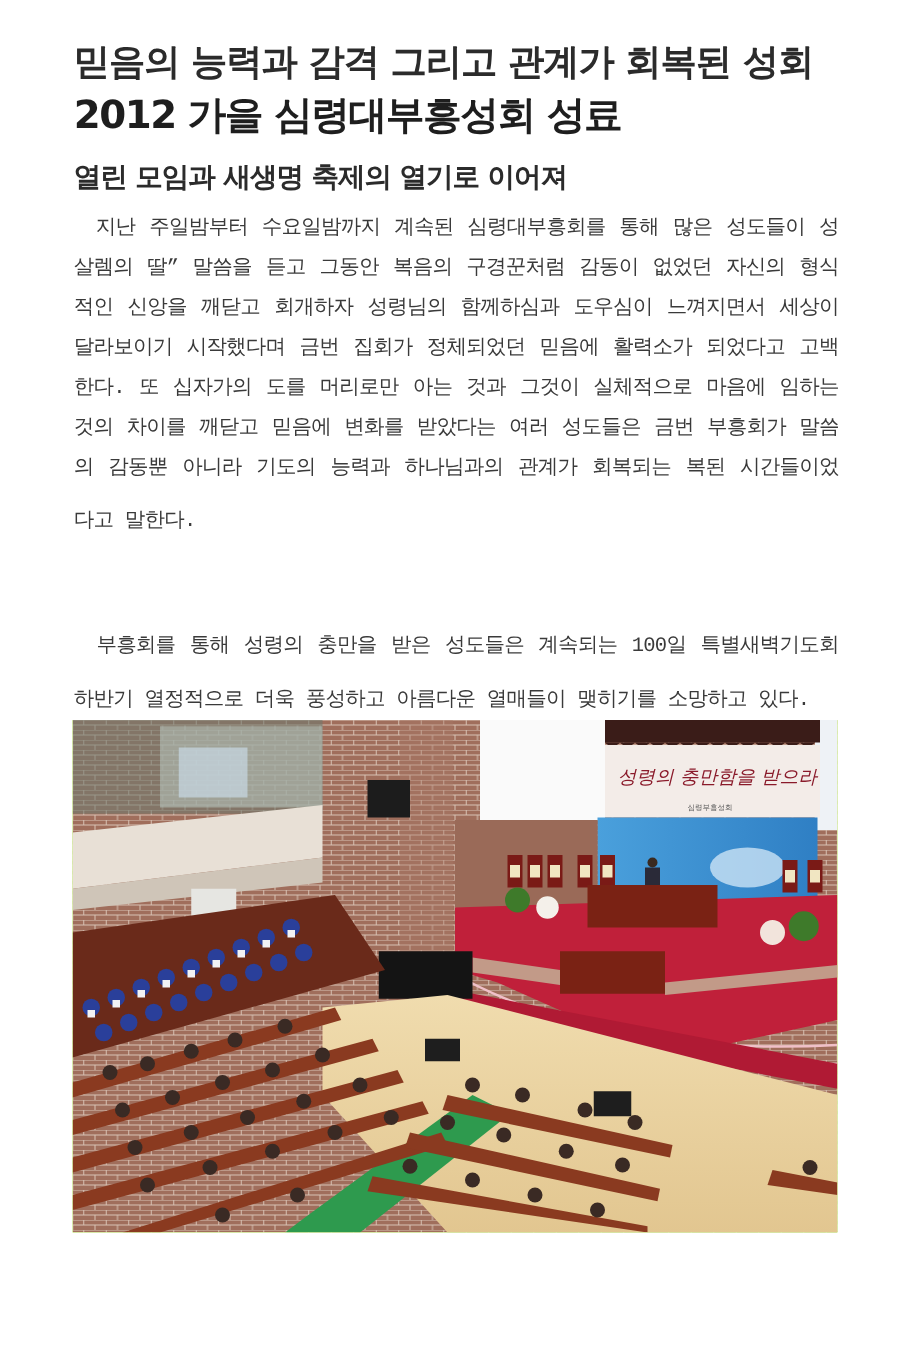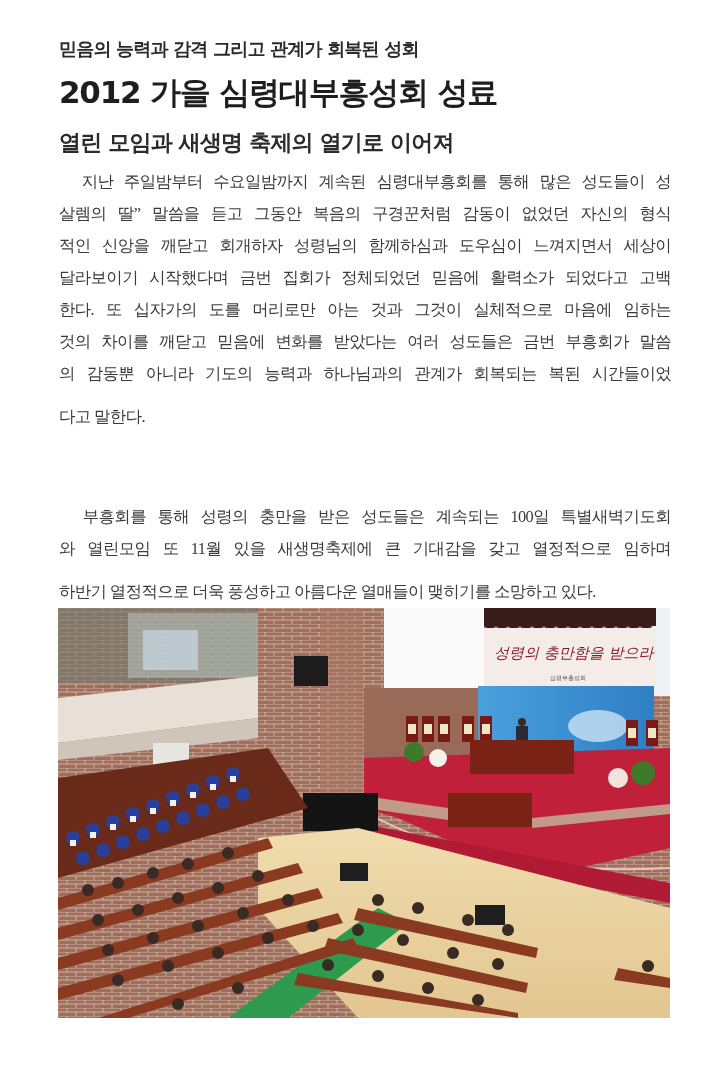--- a/index.html
+++ b/index.html
@@ -1,31 +1,31 @@
 <!DOCTYPE html>
 <html><head>
   <meta charset="utf-8">
   <style>
     html, body { margin: 0; padding: 0; background: #ffffff; }
     body { width: 723px; height: 1076px; position: relative; overflow: hidden;
            font-family: "DejaVu Sans", sans-serif; color: #2a2a2a; }
     .headline { position: absolute; left: 59px; top: 32px; width: 620px; }
-    .h-kicker { font-size: 18px; font-weight: bold; color: #2b2b2b; line-height: 34px; letter-spacing: -0.8px; white-space: nowrap; }
+    .h-kicker { font-size: 29px; font-weight: bold; color: #2b2b2b; line-height: 34px; letter-spacing: -0.8px; white-space: nowrap; }
     .h-main { font-size: 31px; font-weight: bold; color: #1e1e1e; line-height: 44px; letter-spacing: -1.2px; white-space: nowrap; margin-top: 4px; }
     .h-sub { font-size: 22px; font-weight: bold; color: #2b2b2b; line-height: 34px; letter-spacing: -0.8px; white-space: nowrap; margin-top: 12px; }
 
     .body-text { position: absolute; left: 59px; width: 612px;
-                 font-family: Liberation Serif, serif; font-size: 16.4px;
+                 font-family: Liberation Mono, monospace; font-size: 16.4px;
                  line-height: 32px; color: #3a3a3a; letter-spacing: -0.6px; }
     .body-text .line { display: block; white-space: nowrap; text-align: justify; text-align-last: justify; height: 32px; overflow: hidden; }
     .body-text .line.last { text-align-last: left; margin-top: 11px; }
     .p1 { top: 166px; }
     .p2 { top: 501px; }
 
-    .photo { position: absolute; left: 58px; top: 608px; width: 612px; height: 410px; overflow: hidden; background: #bef264; }
+    .photo { position: absolute; left: 58px; top: 576px; width: 612px; height: 410px; overflow: hidden; background: #bef264; }
     .photo svg { display: block; width: 612px; height: 410px; }
   </style>
 </head>
 <body>
 
 <div class="headline">
   <div class="h-kicker">믿음의 능력과 감격 그리고 관계가 회복된 성회</div>
   <div class="h-main">2012 가을 심령대부흥성회 성료</div>
   <div class="h-sub">열린 모임과 새생명 축제의 열기로 이어져</div>
 </div>
@@ -36,21 +36,20 @@
   <span class="line">적인 신앙을 깨닫고 회개하자 성령님의 함께하심과 도우심이 느껴지면서 세상이</span>
   <span class="line">달라보이기 시작했다며 금번 집회가 정체되었던 믿음에 활력소가 되었다고 고백</span>
   <span class="line">한다. 또 십자가의 도를 머리로만 아는 것과 그것이 실체적으로 마음에 임하는</span>
   <span class="line">것의 차이를 깨닫고 믿음에 변화를 받았다는 여러 성도들은 금번 부흥회가 말씀</span>
   <span class="line">의 감동뿐 아니라 기도의 능력과 하나님과의 관계가 회복되는 복된 시간들이었</span>
   <span class="line last">다고 말한다.</span>
 </div>
 
 <div class="body-text p2">
   <span class="line">　부흥회를 통해 성령의 충만을 받은 성도들은 계속되는 100일 특별새벽기도회</span>
-  <span class="line">와 열린모임 또 11월 있을 새생명축제에 큰 기대감을 갖고 열정적으로 임하며</span>
   <span class="line last">하반기 열정적으로 더욱 풍성하고 아름다운 열매들이 맺히기를 소망하고 있다.</span>
 </div>
 
 <div class="photo" title="심령부흥성회 예배 현장 - 성가대와 성도들이 가득 찬 예배당">
   <svg viewBox="0 0 612 410" xmlns="http://www.w3.org/2000/svg">
     <defs>
       <pattern id="brick" width="18" height="8" patternUnits="userSpaceOnUse">
         <rect width="18" height="8" fill="#a06e5c"></rect>
         <path d="M0 0 H18 M0 4 H18 M9 0 V4 M0 4 V8 M18 4 V8" stroke="#d8c2b4" stroke-width="0.8"></path>
       </pattern>

